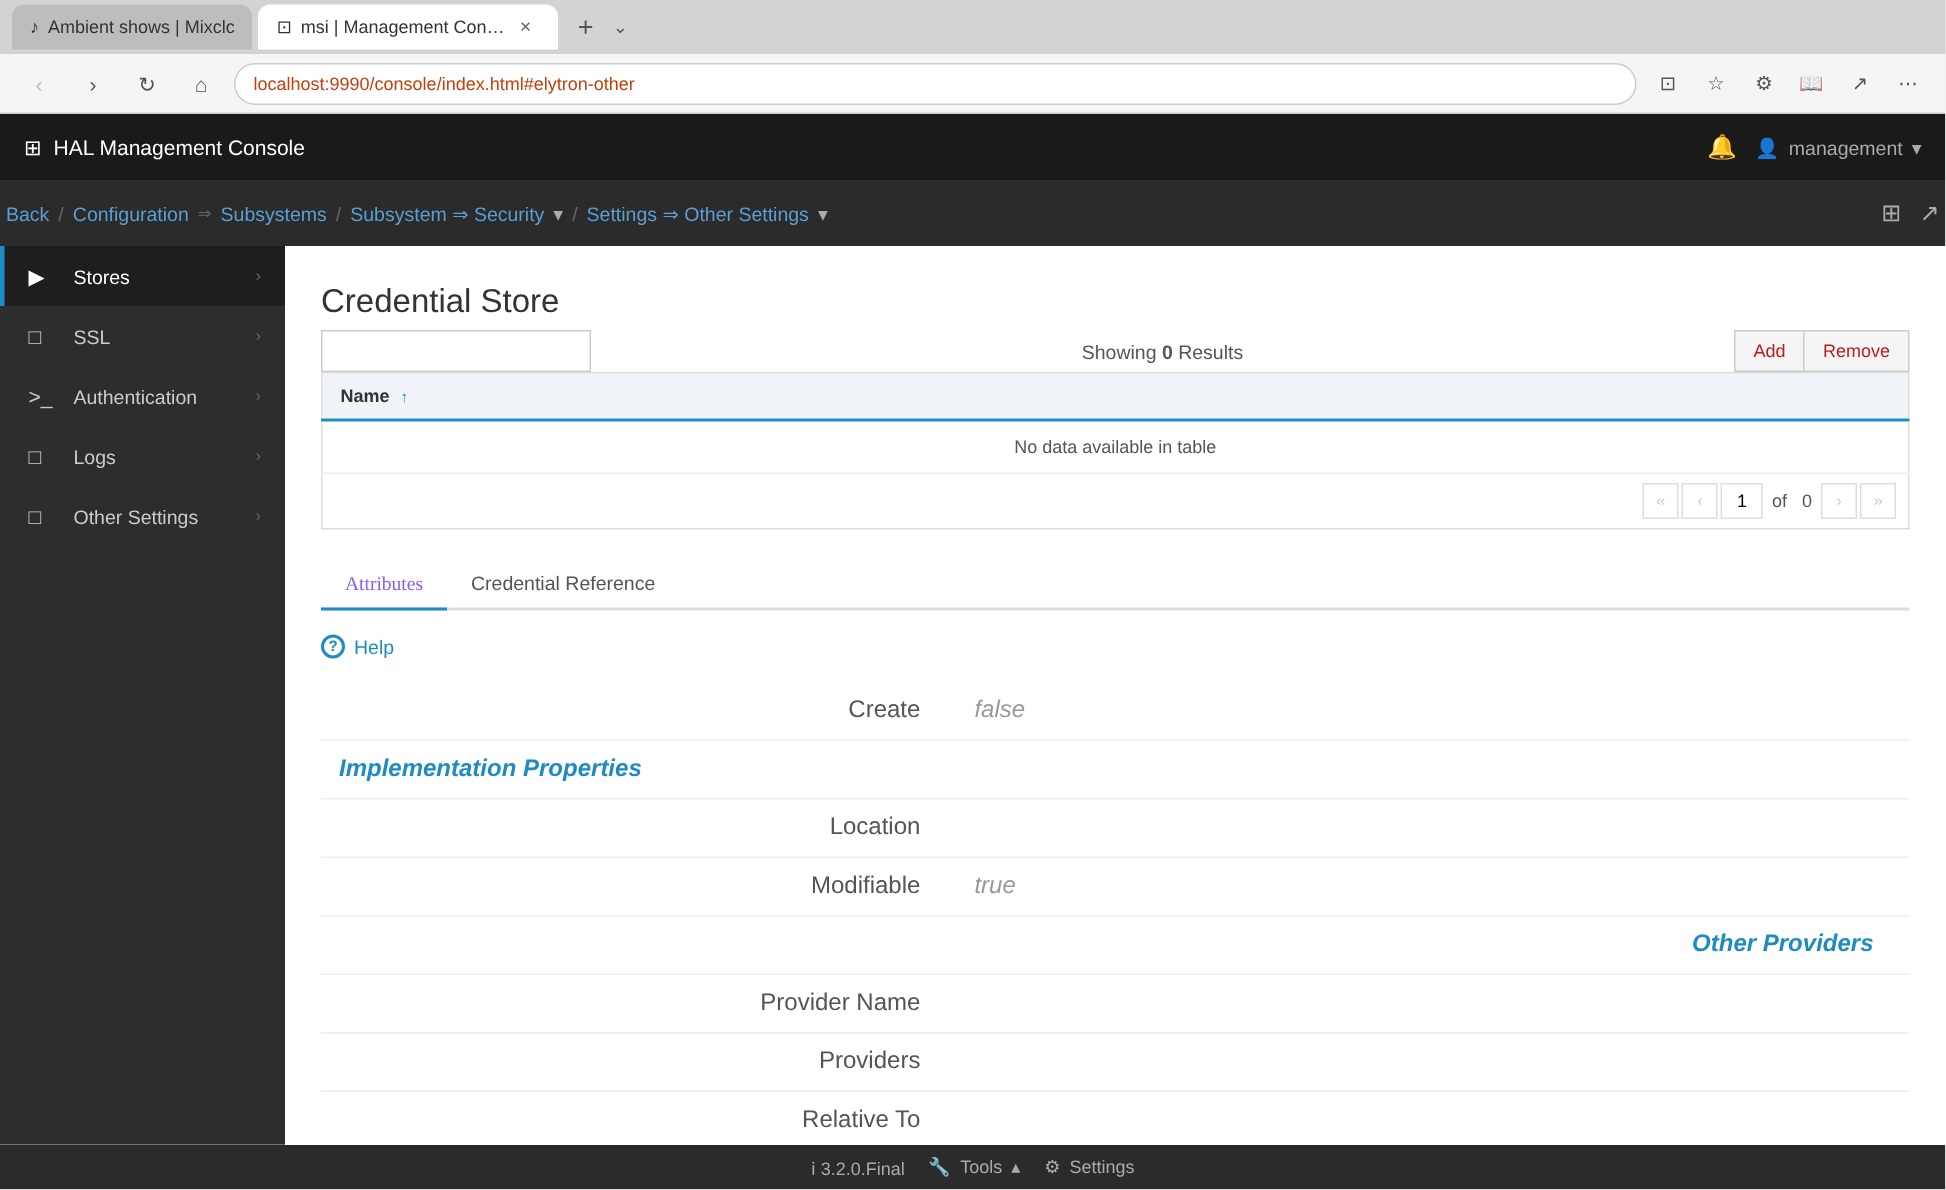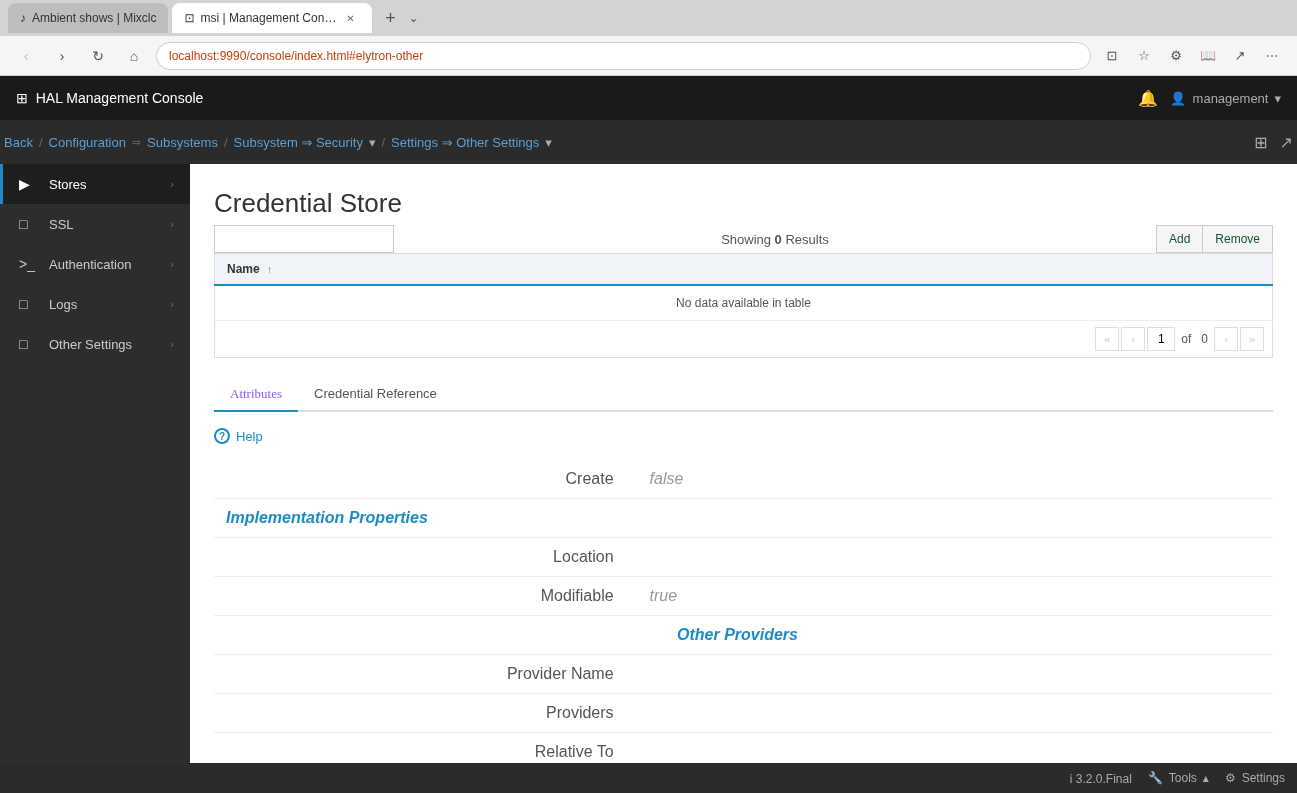--- a/index.html
+++ b/index.html
@@ -48,28 +48,28 @@
     .sidebar-item { display: flex; align-items: center; padding: 12px 16px; cursor: pointer; color: #ccc; font-size: 13px; border-left: 3px solid transparent; }
     .sidebar-item.active { background: #1e1e1e; border-left-color: #1e8bc3; color: #fff; }
     .sidebar-item .item-icon { width: 20px; margin-right: 10px; flex-shrink: 0; color: inherit; font-size: 14px; }
     .sidebar-item .item-label { flex: 1; }
     .sidebar-item .chevron { color: #666; font-size: 11px; }
 
     
     .content-area { flex: 1; overflow-y: auto; background: #fff; padding: 24px; }
 
     
-    .page-title { font-size: 26px; font-weight: 400; color: #333; margin-bottom: 6px; }
+    .page-title { font-size: 22px; font-weight: 400; color: #333; margin-bottom: 6px; }
     .page-subtitle { font-size: 12px; color: #666; margin-bottom: 20px; }
 
     
     .table-toolbar { display: flex; align-items: center; margin-bottom: 0; }
     .table-search { border: 1px solid #ccc; height: 28px; width: 180px; padding: 0 8px; font-size: 12px; }
     .table-showing { flex: 1; text-align: center; font-size: 13px; color: #555; }
-    .table-btn { height: 28px; padding: 0 12px; border: 1px solid #ccc; background: #f5f5f5; font-size: 12px; cursor: pointer; color: #14532d; }
+    .table-btn { height: 28px; padding: 0 12px; border: 1px solid #ccc; background: #f5f5f5; font-size: 12px; cursor: pointer; color: #b91c1c; }
     .table-btn-add { border-right: none; }
 
     
     .data-table { width: 100%; border-collapse: collapse; border: 1px solid #ddd; }
     .data-table th { background: #f0f4f8; padding: 8px 12px; text-align: left; font-size: 12px; color: #333; border-bottom: 2px solid #1e8bc3; font-weight: 600; }
     .data-table td { padding: 10px 12px; font-size: 12px; color: #555; text-align: center; border-bottom: 1px solid #eee; }
     .sort-arrow { font-size: 10px; color: #1e8bc3; margin-left: 4px; }
 
     
     .pagination { display: flex; align-items: center; justify-content: flex-end; padding: 6px 8px; border: 1px solid #ddd; border-top: none; gap: 2px; }
@@ -88,21 +88,21 @@
     .help-circle { width: 16px; height: 16px; border-radius: 50%; border: 2px solid #1e8bc3; display: flex; align-items: center; justify-content: center; font-size: 10px; font-weight: bold; color: #1e8bc3; }
 
     
     .attr-table { width: 100%; border-collapse: collapse; }
     .attr-table tr { border-bottom: 1px solid #eee; }
     .attr-table td { padding: 10px 12px; font-size: 16px; }
     .attr-table td:first-child { text-align: right; width: 40%; color: #555; font-weight: 500; padding-right: 24px; }
     .attr-table td:last-child { color: #999; font-style: italic; }
 
     
-    .footer { background: #2b2b2b; height: 30px; display: flex; align-items: center; padding: 0 12px; justify-content: flex-end; gap: 16px; }
+    .footer { background: #2b2b2b; height: 30px; display: flex; align-items: center; padding: 0 12px; justify-content: center; gap: 16px; }
     .footer-item { display: flex; align-items: center; gap: 6px; color: #aaa; font-size: 12px; cursor: pointer; }
     .footer-version { color: #aaa; font-size: 12px; }
   </style>
 </head>
 <body>
 
 <div class="browser-chrome">
 
   <div class="tab-bar">
     <div class="tab-inactive">
@@ -262,21 +262,21 @@
               </tr>
               <tr>
                 <td>Location</td>
                 <td style="color: rgb(153, 153, 153); font-style: italic;"></td>
               </tr>
               <tr>
                 <td>Modifiable</td>
                 <td style="color: rgb(153, 153, 153); ">true</td>
               </tr>
               <tr>
-                <td colspan="2" style="color: rgb(30, 139, 195); font-weight: 600; padding-left: 12px; text-align: center;">Other Providers</td>
+                <td colspan="2" style="color: rgb(30, 139, 195); font-weight: 600; padding-left: 12px; text-align: right;">Other Providers</td>
               </tr>
               <tr>
                 <td>Provider Name</td>
                 <td style="color: rgb(153, 153, 153); font-style: italic;"></td>
               </tr>
               <tr>
                 <td>Providers</td>
                 <td style="color: rgb(153, 153, 153); font-style: italic;"></td>
               </tr>
               <tr>

